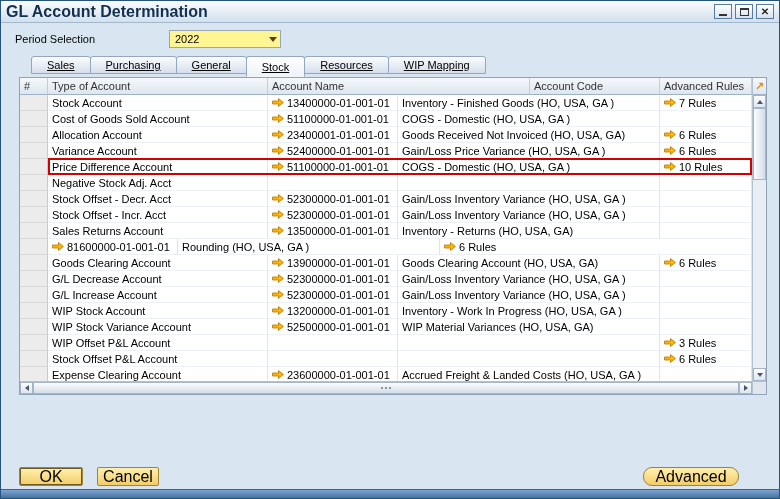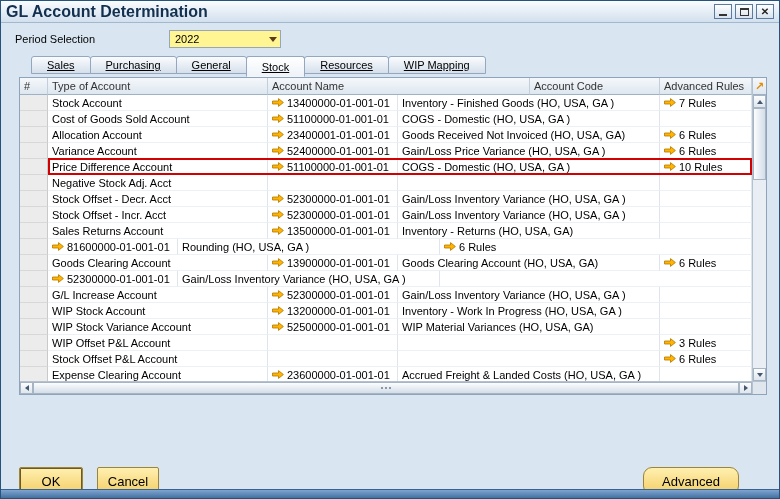--- a/index.html
+++ b/index.html
@@ -56,21 +56,21 @@
   .tri-right{width:0;height:0;border-top:3px solid transparent;border-bottom:3px solid transparent;border-left:4px solid #45586d;}
   .vthumb{height:72px;background:linear-gradient(90deg,#fcfdfe,#d3dde8);border:1px solid #a6b4c4;flex:none;}
   .vtrack{flex:1;}
   .hscroll{position:absolute;left:0;right:14px;bottom:0;height:13px;border-top:1px solid #b4c1cf;background:#e9eef4;display:flex;}
   .hscroll .sbtn{width:13px;height:100%;}
   .hthumb{flex:1;background:linear-gradient(#fcfdfe,#d3dde8);border:1px solid #a6b4c4;display:flex;align-items:center;justify-content:center;gap:2px;}
   .hthumb i{width:2px;height:2px;background:#8a99a9;display:block;}
   .corner{position:absolute;right:0;bottom:0;width:14px;height:13px;background:#dfe6ee;border-top:1px solid #b4c1cf;border-left:1px solid #b4c1cf;}
 
   
-  .btn{position:absolute;top:466px;height:28px;background:linear-gradient(#fff0b0,#f3cd66);border:1px solid #9c8438;border-radius:2px;display:flex;align-items:center;justify-content:center;font-size:13px;color:#000;padding:0;cursor:default;}
+  .btn{position:absolute;top:466px;height:19px;background:linear-gradient(#fff0b0,#f3cd66);border:1px solid #9c8438;border-radius:2px;display:flex;align-items:center;justify-content:center;font-size:16px;color:#000;padding:0;cursor:default;}
   .btn-ok{left:18px;width:64px;box-shadow:0 0 0 1px #6e5a1e inset;}
   .btn-cancel{left:96px;width:62px;}
   .btn-advanced{right:40px;width:96px;border-radius:9px;}
 
   .bottom-strip{position:absolute;left:0;right:0;bottom:0;height:9px;background:linear-gradient(#7fa5d2,#44719f);border-top:1px solid #3a618c;}
 </style>
 </head>
 <body>
 
 <div class="window">
@@ -319,20 +319,23 @@
           </div>
           <div class="tcell c4">
             <svg width="12" height="9" viewBox="0 0 12 9">
               <path d="M0.5 3 H6.5 V0.6 L11.4 4.5 L6.5 8.4 V6 H0.5 Z" fill="var(--link-arrow)" stroke="#b37700" stroke-width="0.8"></path>
             </svg>
             <span>6 Rules</span>
           </div>
         </div>
         <div class="trow">
           <div class="tcell c0 cnum"></div>
+          <div class="tcell c1">
+            <span>G/L Decrease Account</span>
+          </div>
           <div class="tcell c2">
             <svg width="12" height="9" viewBox="0 0 12 9">
               <path d="M0.5 3 H6.5 V0.6 L11.4 4.5 L6.5 8.4 V6 H0.5 Z" fill="var(--link-arrow)" stroke="#b37700" stroke-width="0.8"></path>
             </svg>
             <span>52300000-01-001-01</span>
           </div>
           <div class="tcell c3">
             <span>Gain/Loss Inventory Variance (HO, USA, GA )</span>
           </div>
           <div class="tcell c4"></div>

